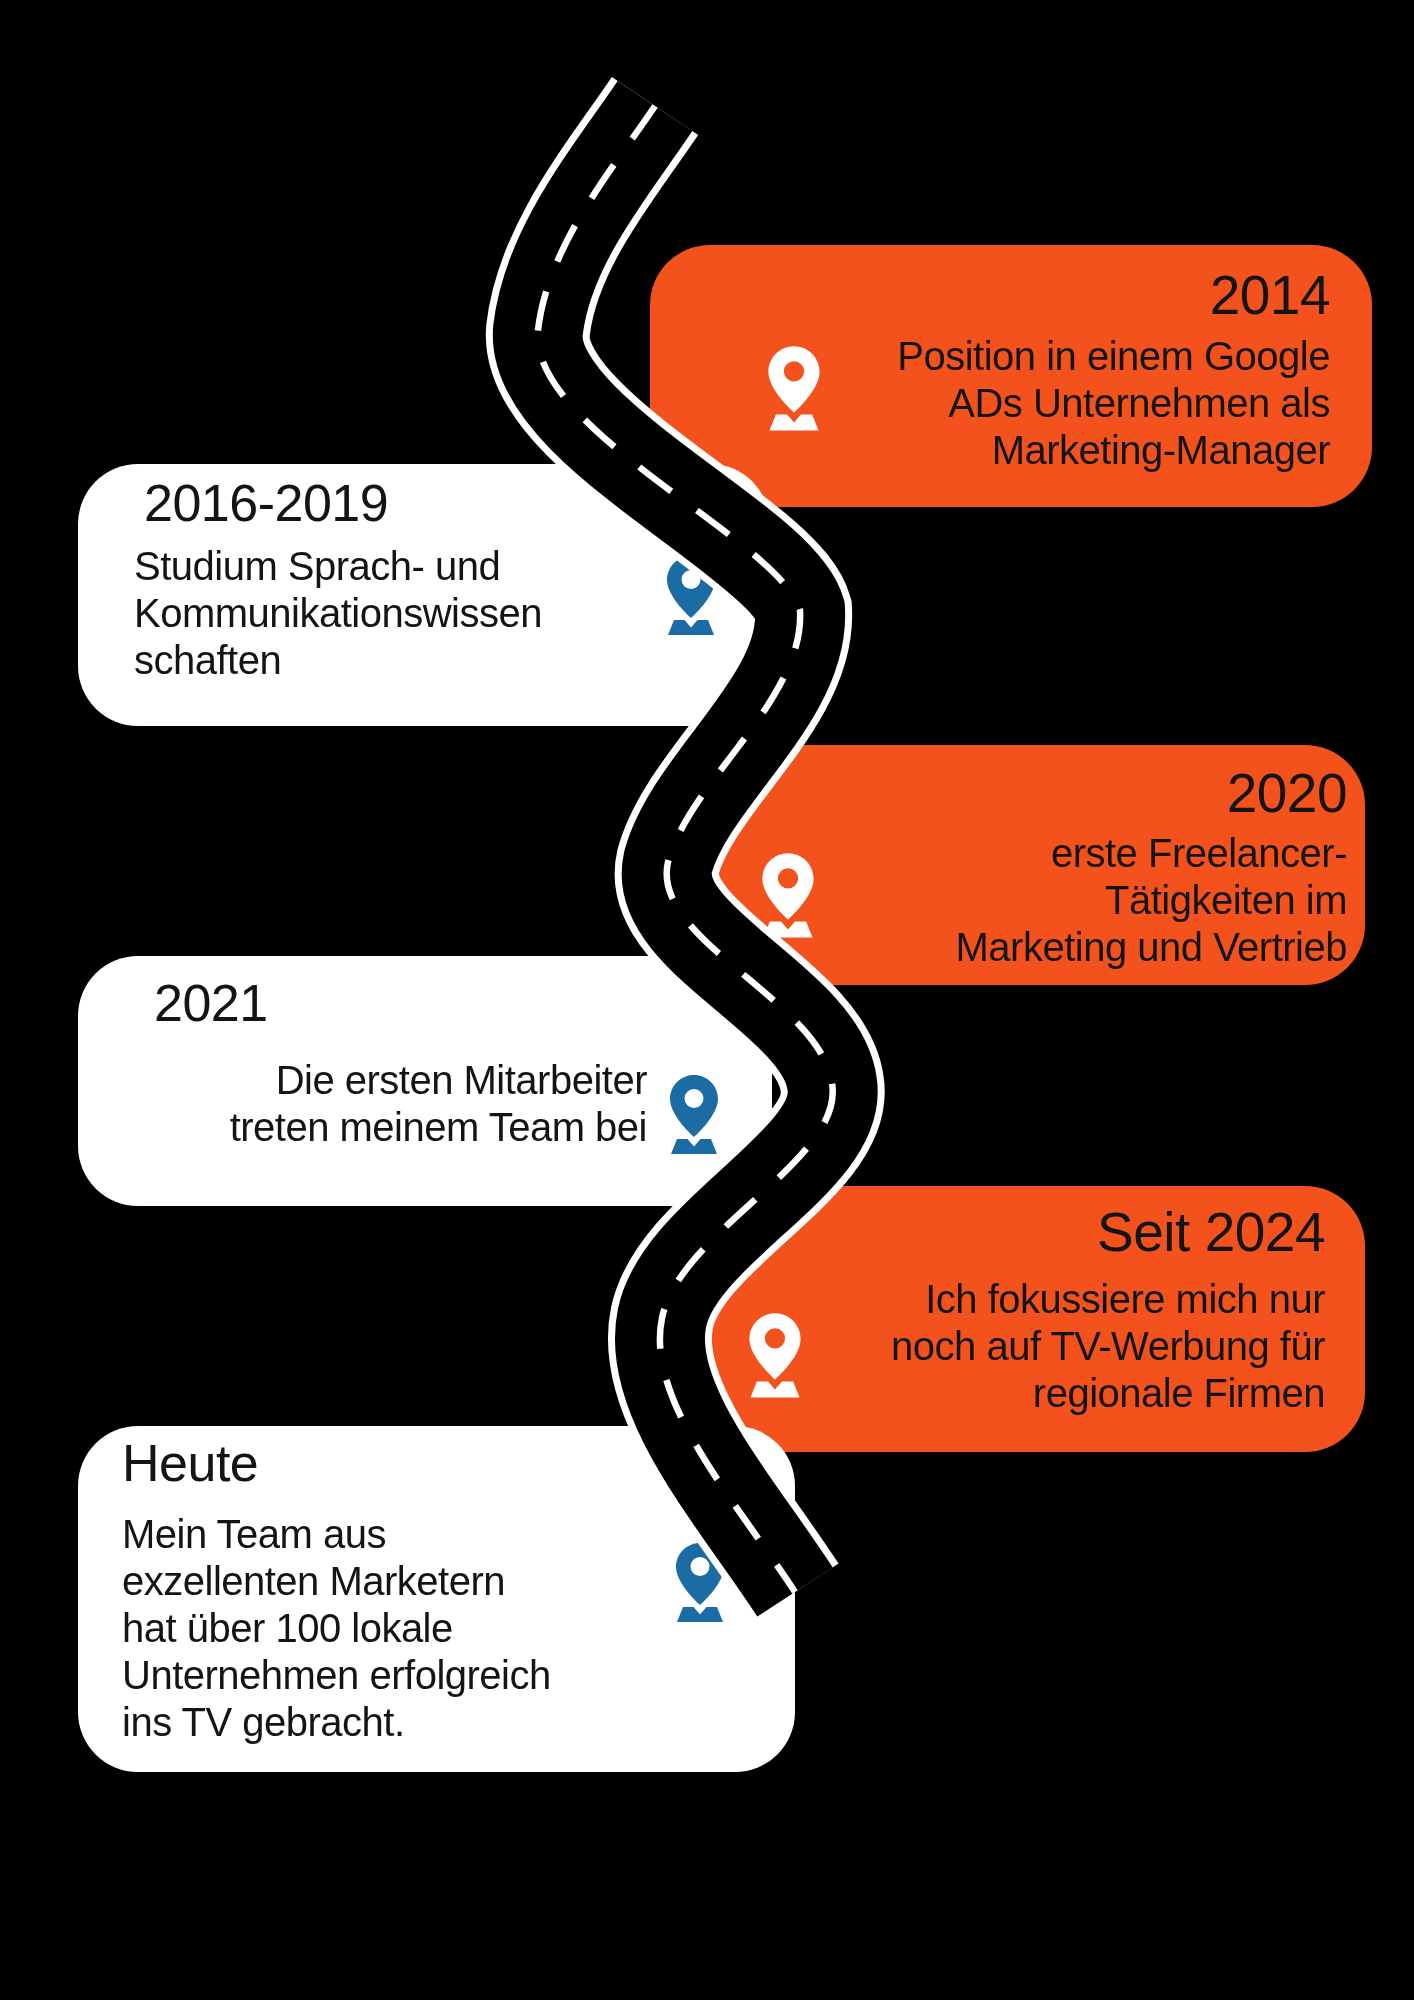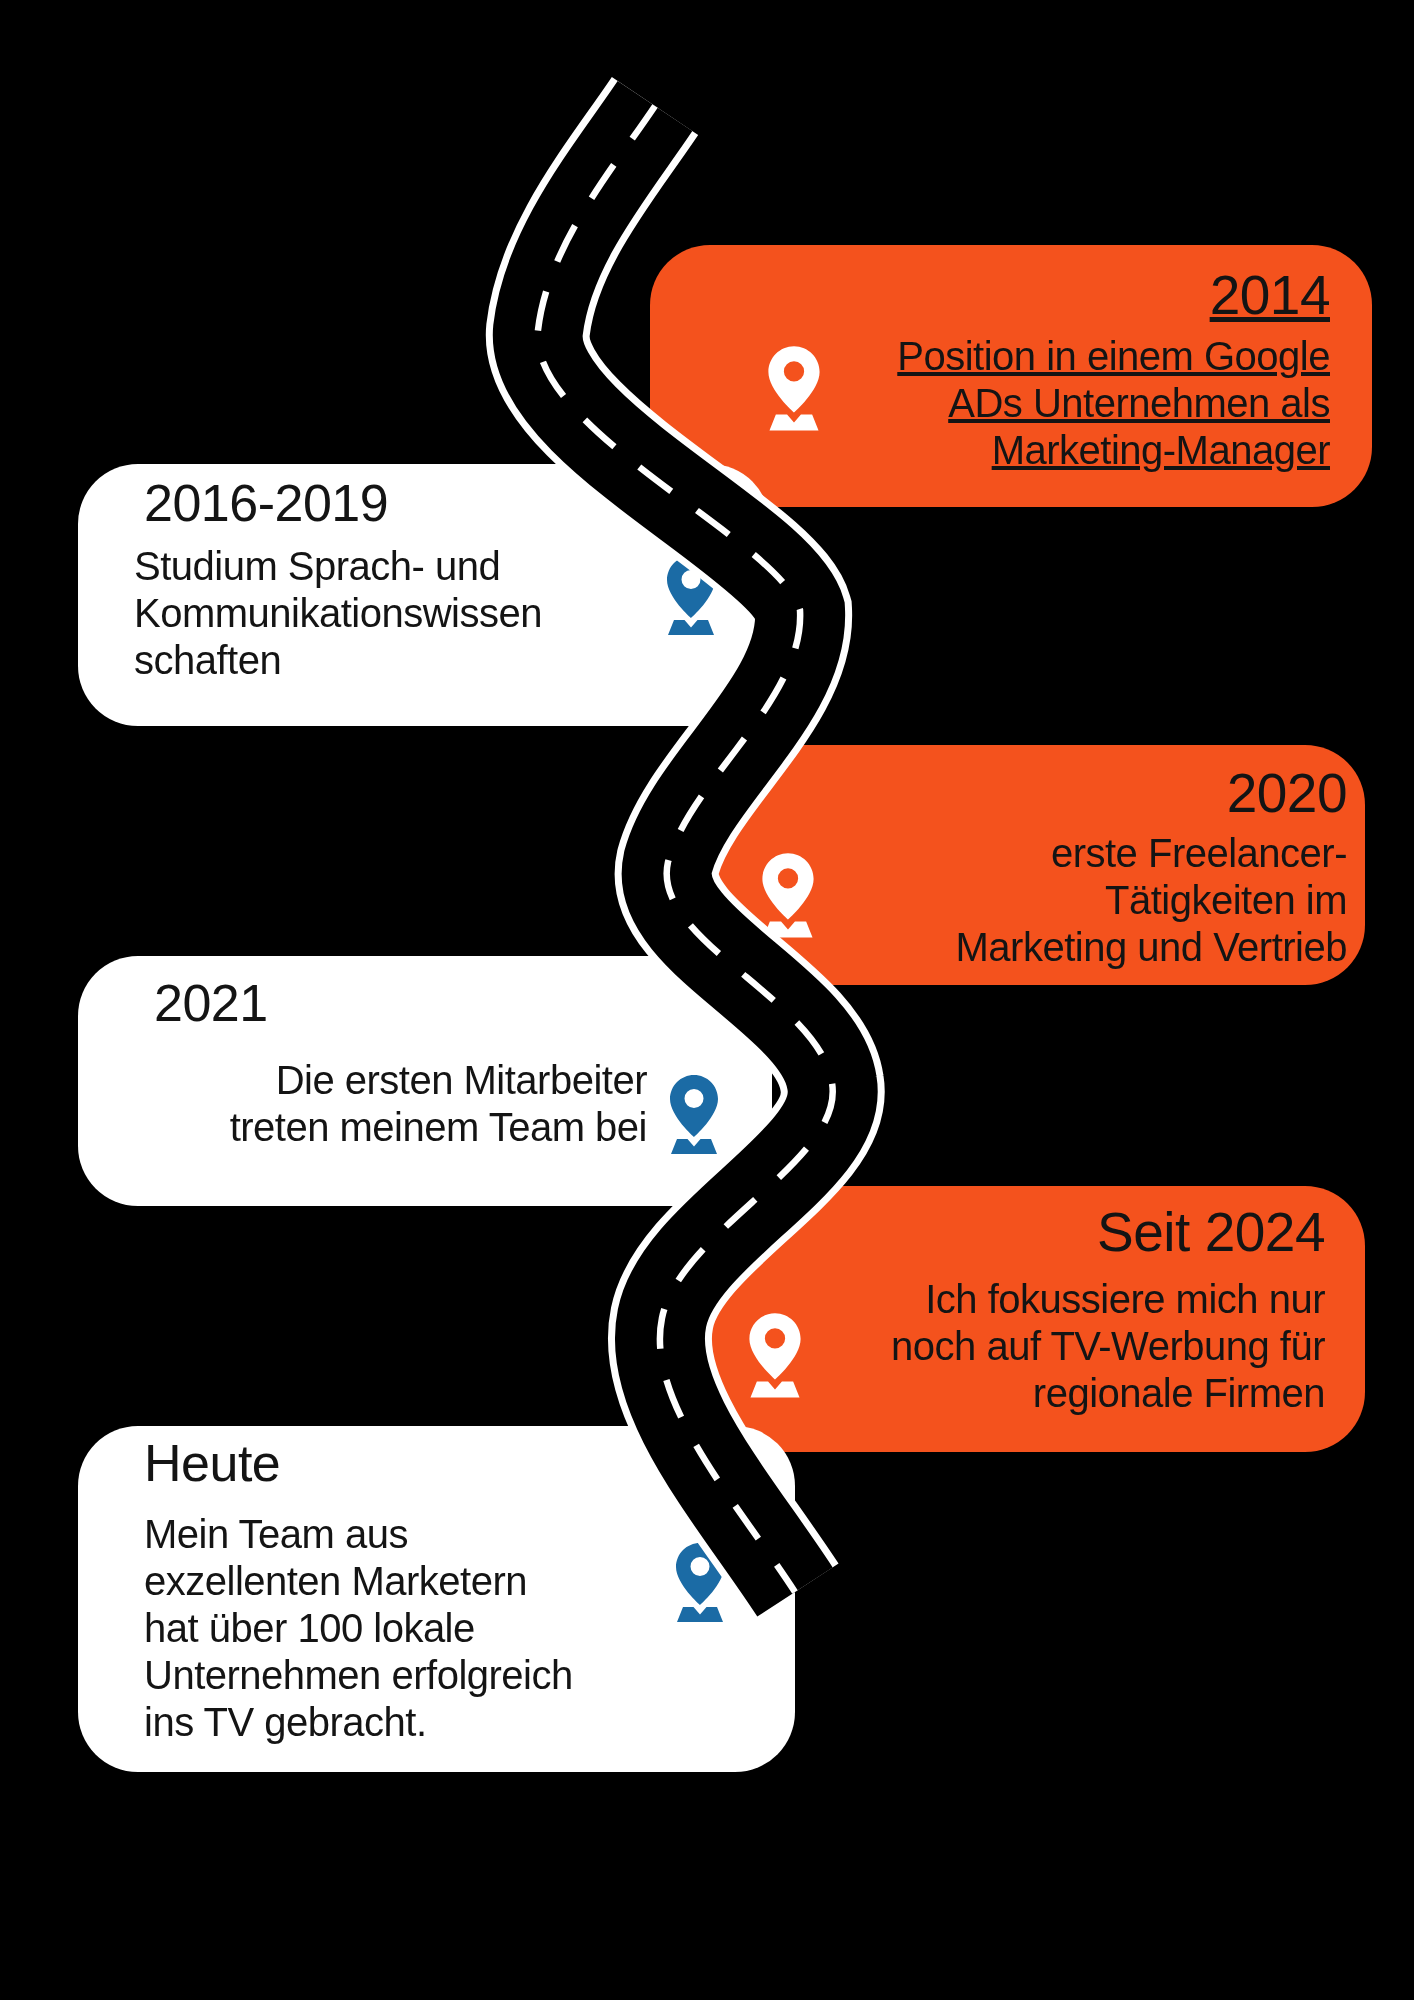--- a/index.html
+++ b/index.html
@@ -11,26 +11,26 @@
   }
   .card{
     position:absolute;border-radius:60px;box-sizing:border-box;
     letter-spacing:-0.5px;
   }
   .card.orange{background:var(--accent-orange,#F4521D);text-align:right;}
   .card.white{background:var(--card-white,#ffffff);text-align:left;}
   .year{margin:0;font-size:55px;line-height:1.05;font-weight:normal;}
   .body{margin:0;font-size:40px;line-height:1.175;white-space:pre-line;}
   
-  .c1{left:650px;top:245px;width:722px;height:262px;padding:22px 42px 0 120px;text-decoration:underline;}
+  .c1{left:650px;top:245px;width:722px;height:262px;padding:22px 42px 0 120px;}
   .c2{left:78px;top:464px;width:692px;height:262px;padding:12px 40px 0 56px;}
   .c3{left:700px;top:745px;width:665px;height:240px;padding:20px 18px 0 140px;}
   .c4{left:78px;top:956px;width:694px;height:250px;padding:20px 125px 0 76px;}
   .c5{left:700px;top:1186px;width:665px;height:266px;padding:18px 40px 8px 140px;}
-  .c6{left:78px;top:1426px;width:717px;height:346px;padding:10px 40px 0 66px;}
+  .c6{left:78px;top:1426px;width:717px;height:346px;padding:10px 40px 0 44px;}
   .c1 .body{margin-top:8px;}
   .c2 .body{margin-top:12px;}
   .c2 .year{margin-left:10px;font-size:52px;}
   .c3 .body{margin-top:7px;}
   .c4 .year{font-size:52px;text-align:left;}
   .c4 .body{margin-top:26px;text-align:right;}
   .c5 .body{margin-top:14px;}
   .c6 .year{font-size:52px;}
   .c6 .body{margin-top:20px;}
   

